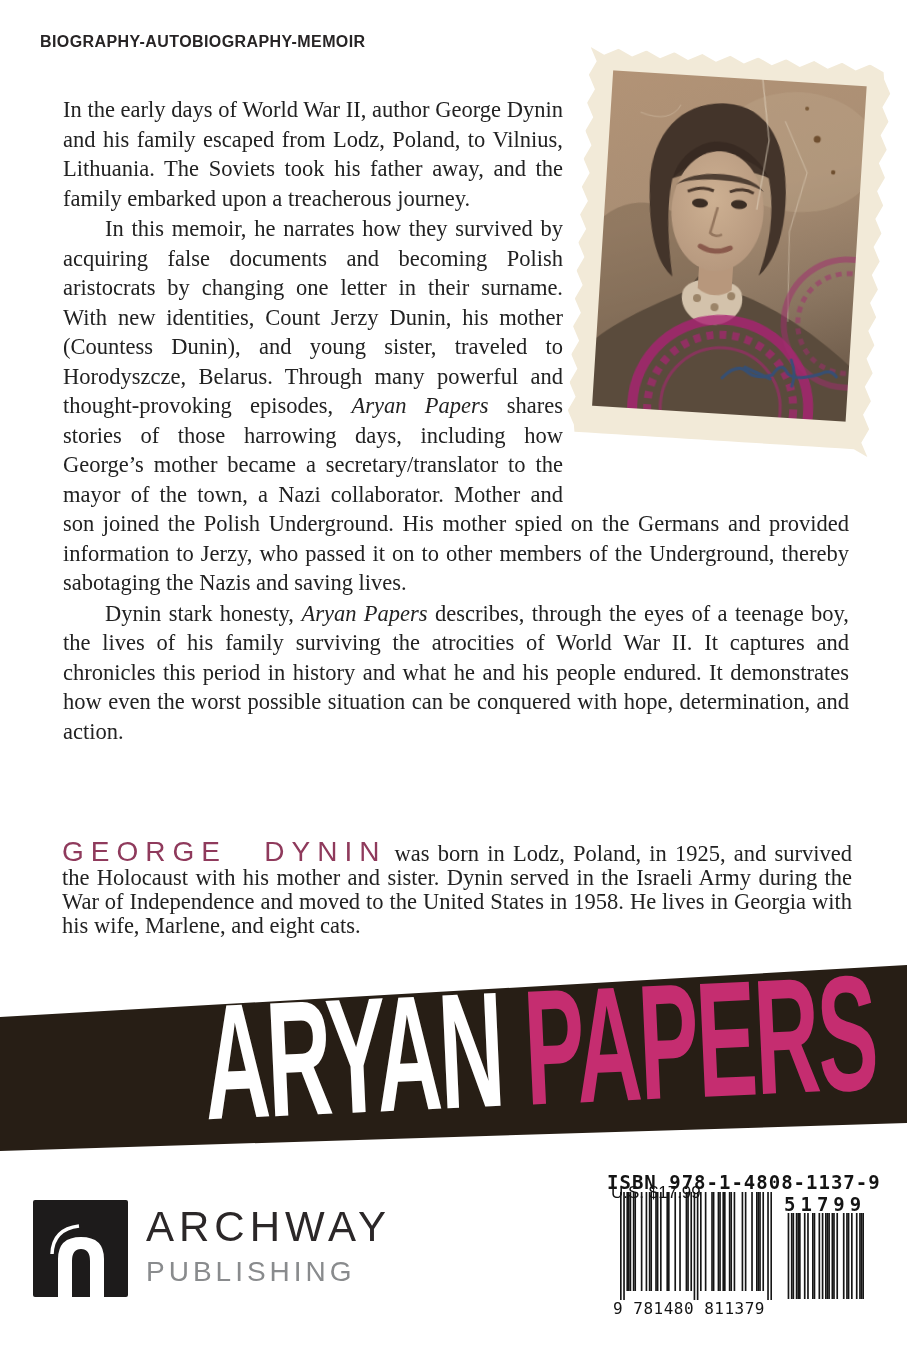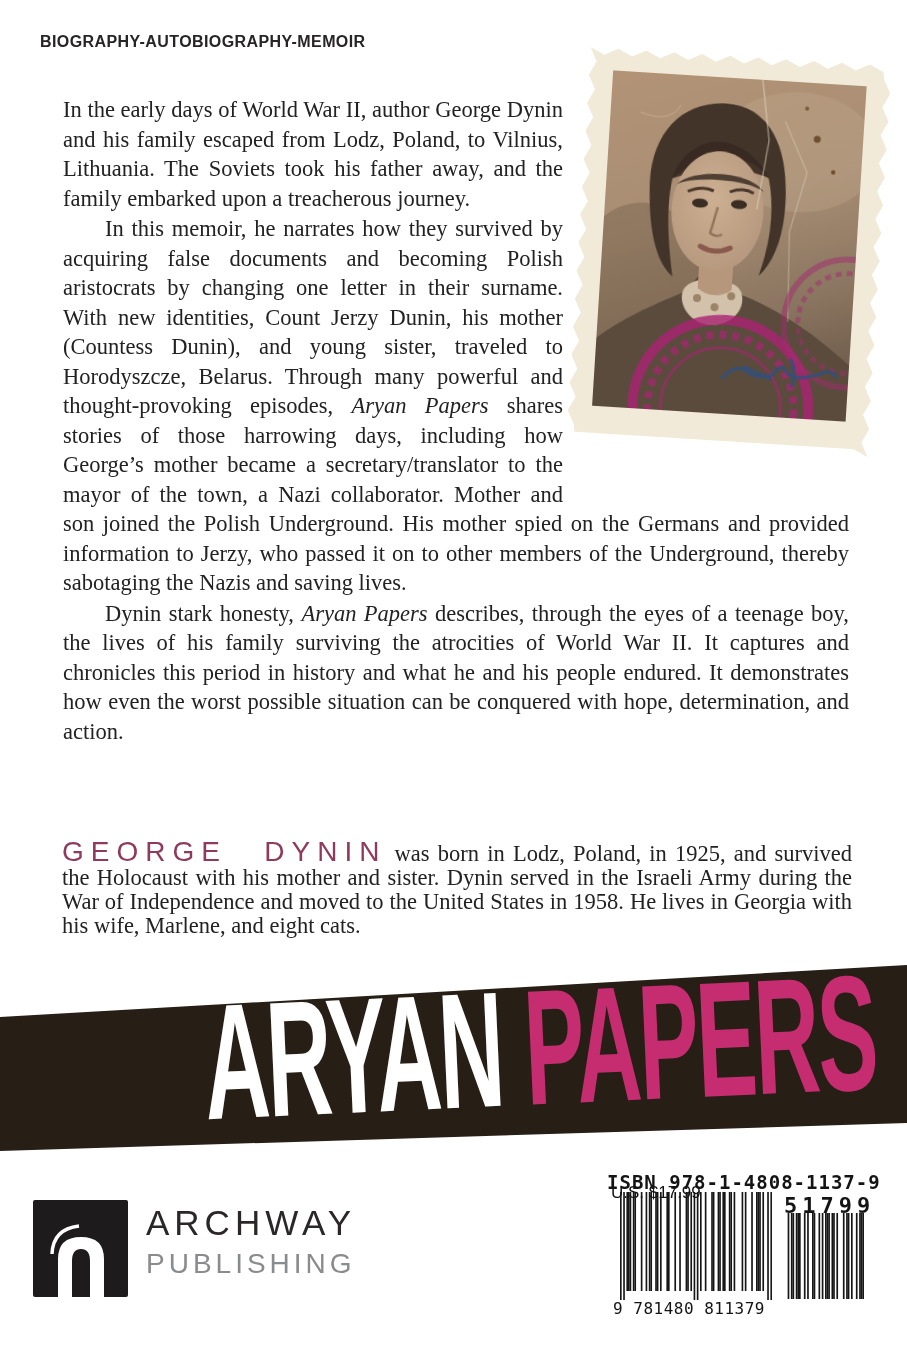--- a/index.html
+++ b/index.html
@@ -60,35 +60,35 @@
     font-family:"Liberation Sans", sans-serif;font-size:17px;font-weight:500;color:#121212;margin-top:40px;
   }
   
   .isbn-label{
     position:absolute;left:607px;top:1171px;width:256px;
     font-family:"DejaVu Sans Mono", monospace;font-size:19px;font-weight:700;
     letter-spacing:1px;color:#141414;white-space:nowrap;
   }
   .addon-label{
     position:absolute;left:784px;top:1193px;width:80px;text-align:justify;
-    font-family:"DejaVu Sans Mono", monospace;font-size:22px;font-weight:700;
+    font-family:"DejaVu Sans Mono", monospace;font-size:19px;font-weight:700;
     letter-spacing:5px;color:#141414;
   }
   .barcode-main{position:absolute;left:620px;top:1192px;width:152px;height:108px;}
   .barcode-addon{position:absolute;left:786px;top:1213px;width:78px;height:86px;}
   .ean-digits{
     position:absolute;left:603px;top:1299px;width:172px;
     font-family:"DejaVu Sans Mono", monospace;font-size:16px;font-weight:500;
     letter-spacing:.5px;color:#141414;white-space:nowrap;text-align:center;
   }
   
   .publisher{position:absolute;left:33px;top:1200px;display:flex;align-items:flex-start;}
   .logo-mark{width:95px;height:97px;flex:0 0 auto;}
   .pub-names{margin-left:18px;padding-top:2px;font-family:"Liberation Sans", sans-serif;}
-  .pub1{font-size:35px;font-weight:500;letter-spacing:5px;color:#2b2728;line-height:1.2;}
+  .pub1{font-size:42px;font-weight:500;letter-spacing:5px;color:#2b2728;line-height:1.2;}
   .pub2{font-size:28px;font-weight:300;letter-spacing:4px;color:#898b8d;line-height:1.25;margin-top:2px;}
 </style>
 </head>
 <body>
 
 <div class="page">
 
   <div class="category">BIOGRAPHY-AUTOBIOGRAPHY-MEMOIR</div>
 
   <div class="photo-card" id="photoCard" style="clip-path: polygon(0px 0px, 14px 7px, 28px 0px, 42px 7px, 56px 0px, 70px 7px, 84px 0px, 98px 7px, 112px 0px, 126px 7px, 140px 0px, 154px 7px, 168px 0px, 182px 7px, 196px 0px, 210px 7px, 224px 0px, 238px 7px, 252px 0px, 266px 7px, 280px 0px, 294px 7px, 295px 14px, 302px 28px, 295px 42px, 302px 56px, 295px 70px, 302px 84px, 295px 98px, 302px 112px, 295px 126px, 302px 140px, 295px 154px, 302px 168px, 295px 182px, 302px 196px, 295px 210px, 302px 224px, 295px 238px, 302px 252px, 295px 266px, 302px 280px, 295px 294px, 302px 308px, 295px 322px, 302px 336px, 295px 350px, 302px 364px, 295px 378px, 302px 392px, 288px 385px, 274px 385px, 260px 385px, 246px 385px, 232px 385px, 218px 385px, 204px 385px, 190px 385px, 176px 385px, 162px 385px, 148px 385px, 134px 385px, 120px 385px, 106px 385px, 92px 385px, 78px 385px, 64px 385px, 50px 385px, 36px 385px, 22px 385px, 8px 385px, 7px 378px, 0px 364px, 7px 350px, 0px 336px, 7px 322px, 0px 308px, 7px 294px, 0px 280px, 7px 266px, 0px 252px, 7px 238px, 0px 224px, 7px 210px, 0px 196px, 7px 182px, 0px 168px, 7px 154px, 0px 140px, 7px 126px, 0px 112px, 7px 98px, 0px 84px, 7px 70px, 0px 56px, 7px 42px, 0px 28px, 7px 14px, 0px 0px);">

